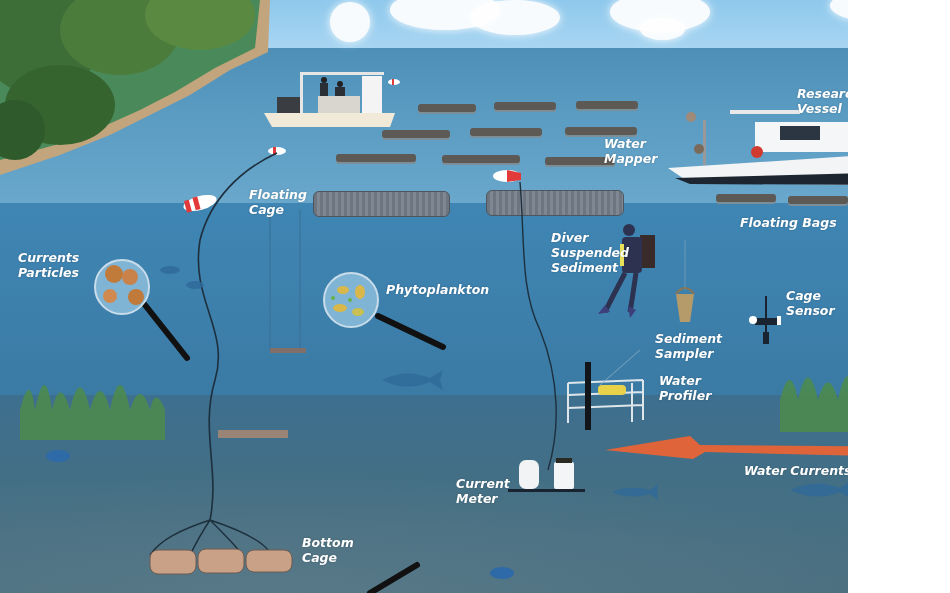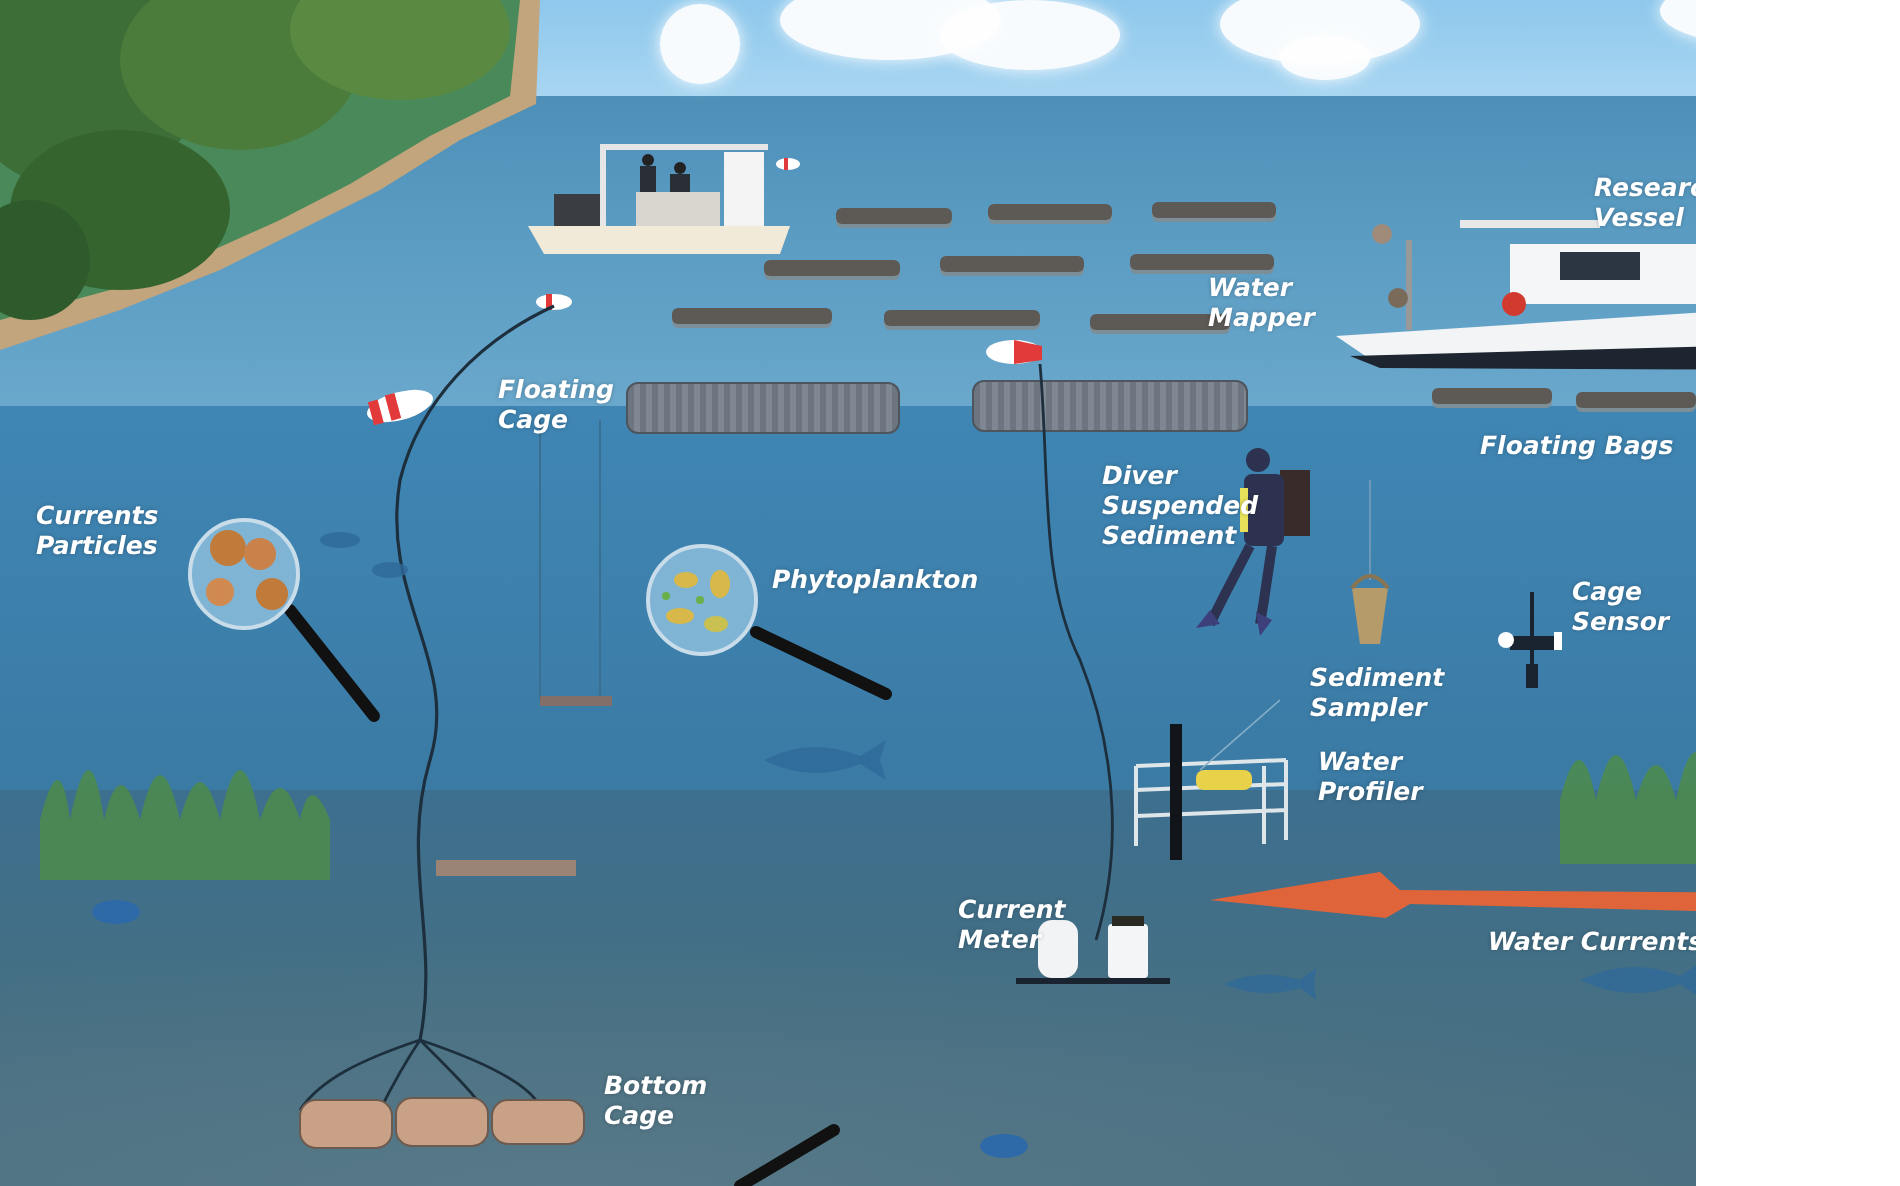--- a/index.html
+++ b/index.html
@@ -208,18 +208,18 @@
   <div class="label" style="left:386px;top:282px;">Phytoplankton</div>
   <div class="label" style="left:551px;top:230px;">Diver
 Suspended
 Sediment</div>
   <div class="label" style="left:786px;top:288px;">Cage
 Sensor</div>
   <div class="label" style="left:655px;top:331px;">Sediment
 Sampler</div>
   <div class="label" style="left:659px;top:373px;">Water
 Profiler</div>
-  <div class="label" style="left:456px;top:447px;margin-left:23px;">Current
+  <div class="label" style="left:456px;top:476px;">Current
 Meter</div>
   <div class="label" style="left:744px;top:463px;">Water Currents</div>
   <div class="label" style="left:302px;top:535px;">Bottom
 Cage</div>
 </div>
 
 </body></html>

